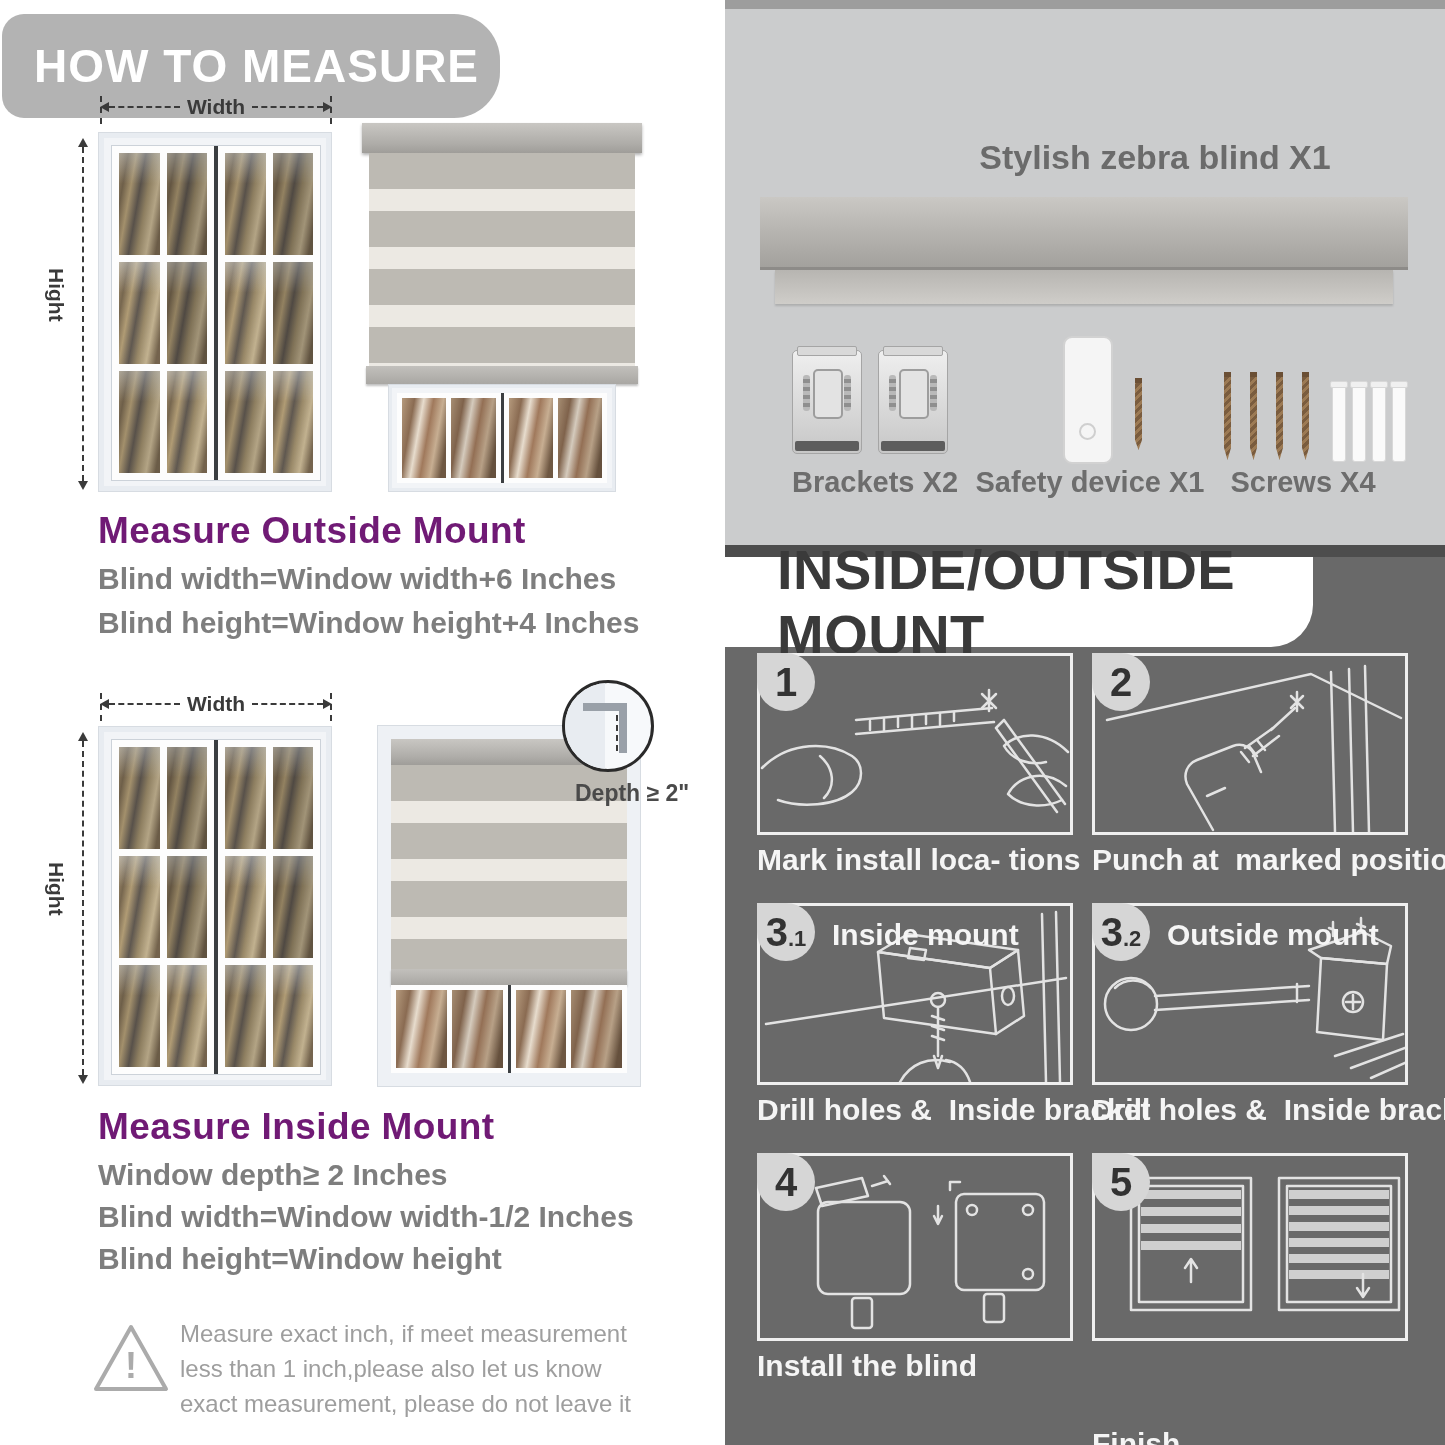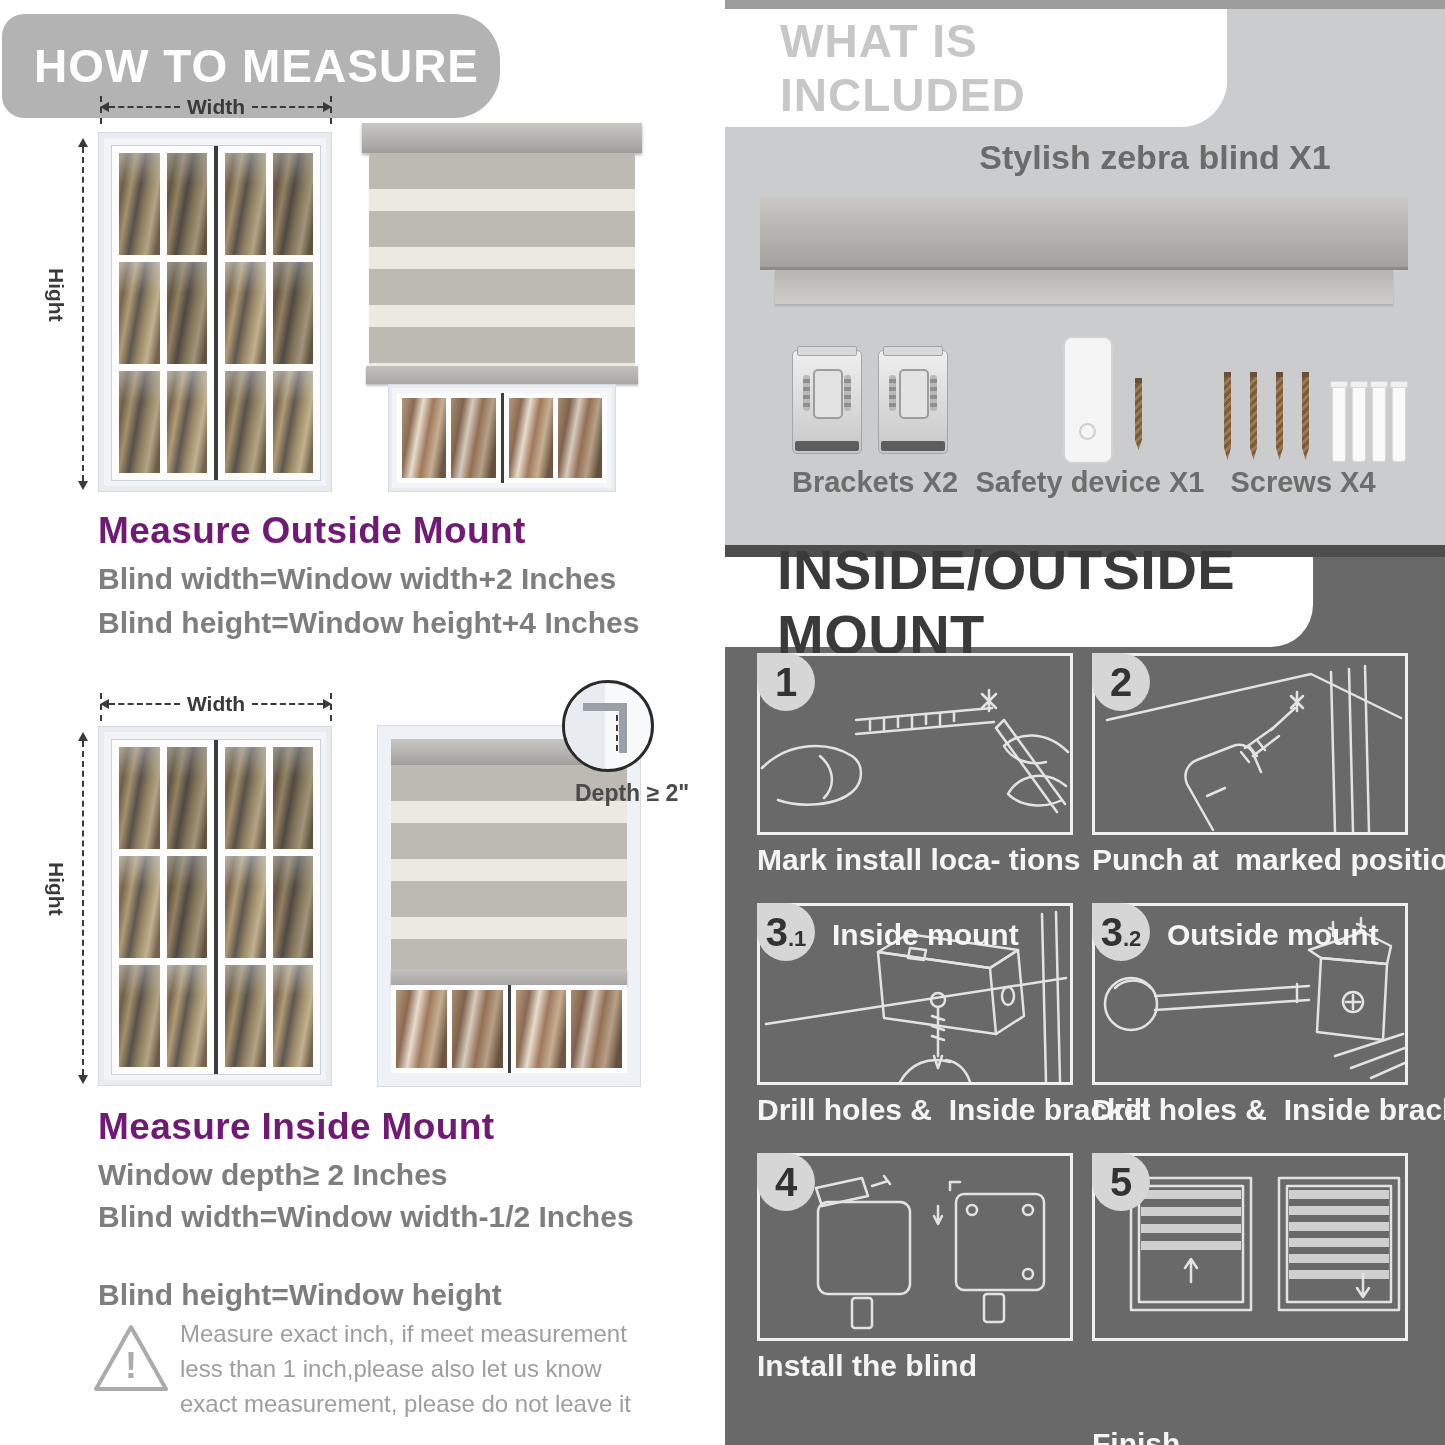--- a/index.html
+++ b/index.html
@@ -185,21 +185,21 @@
           <div class="minipane"></div>
         </div>
       <div class="minisash">
           <div class="minipane"></div>
           <div class="minipane"></div>
         </div>
     </div>
   </div>
 
   <div class="sec-title" style="left:98px;top:510px;">Measure Outside Mount</div>
-  <div class="sec-line" style="left:98px;top:562px;">Blind width=Window width+2 Inches</div>
+  <div class="sec-line" style="left:98px;top:562px;">Blind width=Window width+6 Inches</div>
   <div class="sec-line" style="left:98px;top:606px;">Blind height=Window height+4 Inches</div>
 
   <div class="harrow" style="left:100px;top:697px;width:232px;">
     <span class="tri l"></span>
     <span class="hseg"></span>
     <span class="hlbl">Width</span>
     <span class="hseg"></span>
     <span class="tri r"></span>
   </div>
   <div class="tick" style="left:100px;top:693px;"></div>
@@ -256,33 +256,30 @@
   <div class="mag">
     <div class="fill"></div>
     <div class="corner"></div>
     <div class="dash"></div>
   </div>
   <div class="depth-lbl">Depth ≥ 2"</div>
 
   <div class="sec-title" style="left:98px;top:1106px;">Measure Inside Mount</div>
   <div class="sec-line" style="left:98px;top:1158px;">Window depth≥ 2 Inches</div>
   <div class="sec-line" style="left:98px;top:1200px;">Blind width=Window width-1/2 Inches</div>
-  <div class="sec-line" style="left:98px;top:1242px;margin-top:36px;">Blind height=Window height</div>
+  <div class="sec-line" style="left:98px;top:1242px;">Blind height=Window height</div>
 
   <svg class="warn-tri" width="82" height="78" viewBox="0 0 82 78">
     <path d="M41,7 L76,69 L6,69 Z" fill="none" stroke="#ababab" stroke-width="4" stroke-linejoin="round"></path>
     <text x="41" y="58" text-anchor="middle" font-size="36" font-weight="bold" fill="#ababab" font-family="Liberation Sans, sans-serif">!</text>
   </svg>
   <div class="warn-text">Measure exact inch, if meet measurement less than 1 inch,please also let us know exact measurement, please do not leave it</div>
 
   <div class="abs panel-top"></div>
   <div class="abs panel-top-strip"></div>
-  <div class="abs hdr-included">
-    <span>WHAT IS INCLUDED</span>
-  </div>
 
   <div class="blind-label">Stylish zebra blind X1</div>
   <div class="rail"></div>
   <div class="underrail"></div>
 
   <div class="bracket" style="left:792px;top:350px;">
     <div class="lip"></div>
     <div class="spring" style="left:10px;"></div>
     <div class="spring" style="right:10px;"></div>
     <div class="tongue"></div>

